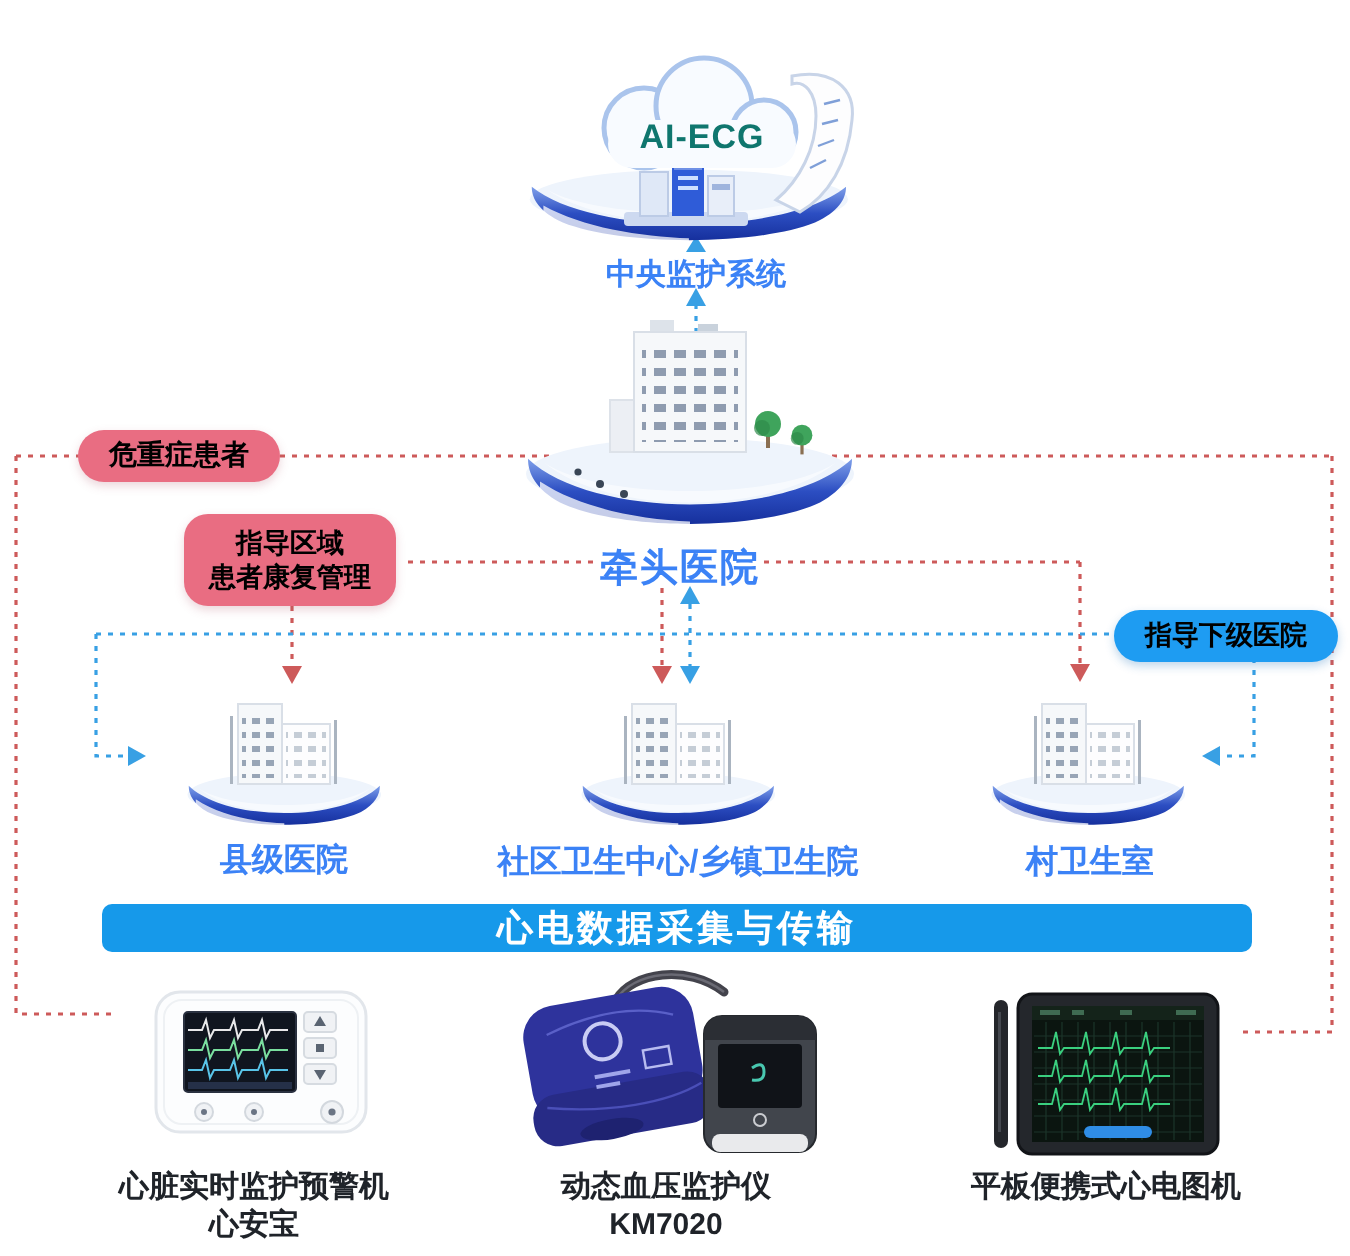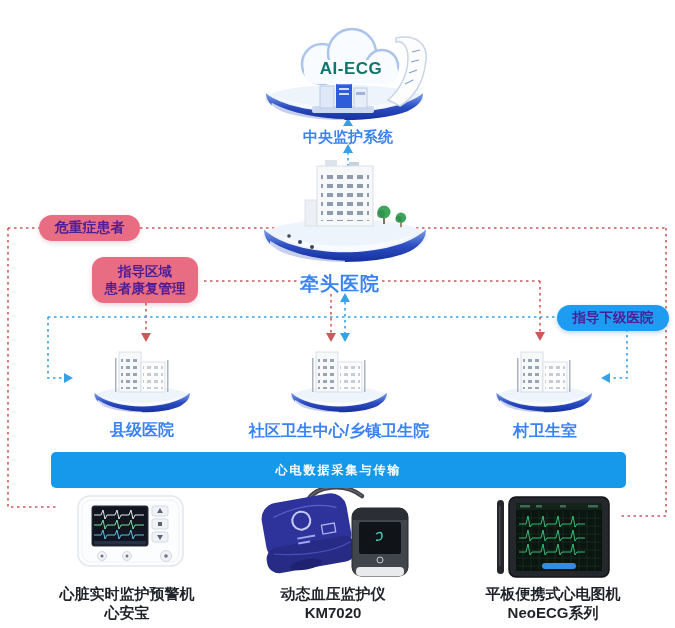--- a/index.html
+++ b/index.html
@@ -7,27 +7,27 @@
          font-family:"Liberation Sans","DejaVu Sans",sans-serif;color:#1f2329;}
   .layer{position:absolute;left:0;top:0;}
   .abs{position:absolute;}
   .ctr{transform:translateX(-50%);text-align:center;white-space:nowrap;}
   .lbl{font-weight:700;color:#3b82f6;}
   .lbl-cloud{font-size:17px;font-weight:700;color:#0f766e;letter-spacing:.5px;}
   .lbl-sys{font-size:15px;}
   .lbl-hub{font-size:19px;letter-spacing:1px;}
   .lbl-fac{font-size:16px;}
   .badge{position:absolute;display:flex;align-items:center;justify-content:center;
-         color:#4c1d95;font-weight:700;border-radius:14px;box-shadow:0 2px 5px rgba(180,90,110,.25);}
+         color:#000000;font-weight:700;border-radius:14px;box-shadow:0 2px 5px rgba(180,90,110,.25);}
   .badge-pink{background:#e96d82;}
   .badge-blue{background:#1e9cf2;box-shadow:0 2px 5px rgba(40,120,190,.3);}
   .badge-2line{flex-direction:column;line-height:17px;border-radius:12px;}
-  .banner{position:absolute;left:51px;top:452px;width:575px;height:36px;background:#1699ea;
+  .banner{position:absolute;left:51px;top:452px;width:575px;height:24px;background:#1699ea;
           border-radius:5px;display:flex;align-items:center;justify-content:center;
-          color:#fff;font-size:12px;font-weight:700;letter-spacing:2px;}
+          color:#fff;font-size:18px;font-weight:700;letter-spacing:2px;}
   .devlbl{position:absolute;top:584px;font-size:15px;font-weight:700;line-height:19px;}
   .devlbl span{display:block;}
 </style>
 </head>
 <body>
 
 <div class="stage">
 
   <svg class="layer" width="675" height="628" viewBox="0 0 675 628">
     <defs>
@@ -250,16 +250,15 @@
   <div class="devlbl ctr" style="left:127px;">
     <span>心脏实时监护预警机</span>
     <span>心安宝</span>
   </div>
   <div class="devlbl ctr" style="left:333px;">
     <span>动态血压监护仪</span>
     <span>KM7020</span>
   </div>
   <div class="devlbl ctr" style="left:553px;">
     <span>平板便携式心电图机</span>
-    <span>NeoECG系列</span>
   </div>
 
 </div>
 
 </body></html>

